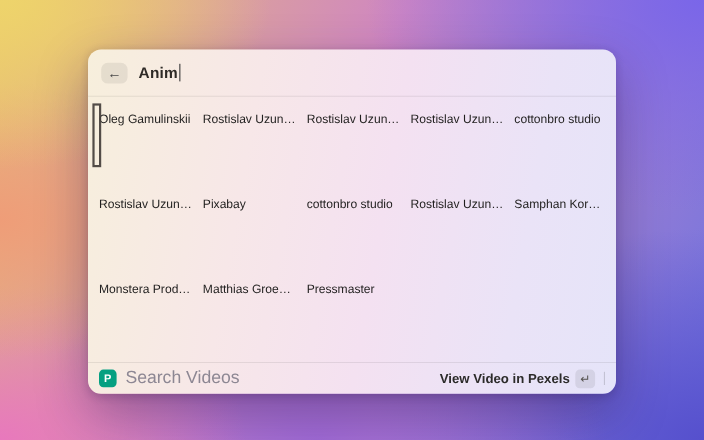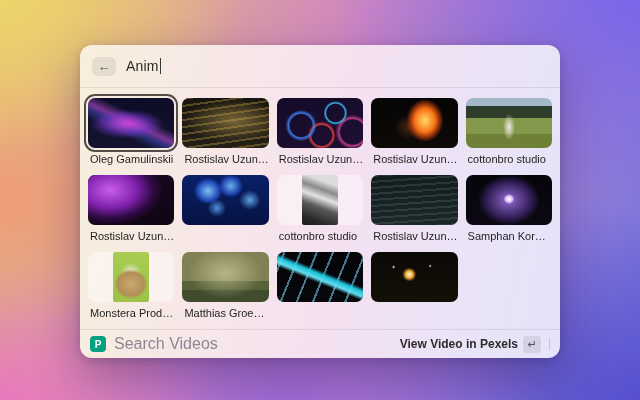--- a/index.html
+++ b/index.html
@@ -23,29 +23,29 @@
     background:linear-gradient(100deg, #f7efdc 0%, #f7e7e8 30%, #f4e1f1 55%, #eae3f7 80%, #e5e4f9 100%);
     box-shadow:0 18px 45px rgba(40,20,70,0.35), 0 2px 8px rgba(40,20,70,0.2);
     display:flex; flex-direction:column;
   }
 
   
   .searchbar { height:43px; flex:0 0 43px; display:flex; align-items:center; gap:10px;
     padding:0 12px; border-bottom:1px solid rgba(0,0,0,0.08); }
   .back-btn { width:24px; height:19px; border-radius:6px; background:rgba(0,0,0,0.07);
     display:flex; align-items:center; justify-content:center; font-size:13px; color:#4a4a4a; cursor:pointer; }
-  .search-text { font-size:14px; font-weight:400; color:#2e2a26; letter-spacing:0.2px; display:flex; align-items:center; }
+  .search-text { font-size:14px; font-weight:700; color:#2e2a26; letter-spacing:0.2px; display:flex; align-items:center; }
   .caret { display:inline-block; width:1.5px; height:16px; background:#3a3a3a; margin-left:1px;
     animation: blink 1.1s steps(1) infinite; }
   @keyframes blink { 50% { opacity:0; } }
 
   
   .grid { flex:1; display:grid; grid-template-columns:repeat(5,1fr);
     grid-auto-rows:69px; column-gap:8px; row-gap:8px; padding:10px 8px 4px 8px; }
-  .cell { display:flex; flex-direction:column; min-width:0; cursor:pointer; }
+  .cell { display:flex; min-width:0; cursor:pointer; }
   .card { height:50px; border-radius:7px; background:rgba(255,255,255,0.42);
     overflow:hidden; position:relative; display:flex; align-items:center; justify-content:center; }
   .cell.selected .card { outline:2px solid rgba(68,62,58,0.92); outline-offset:2px; }
   .thumb { width:100%; height:100%; }
   .thumb.portrait { width:42%; height:100%; border-radius:2px; }
   .author { margin-top:5px; padding-left:2px; font-size:11px; font-weight:500; color:#201f1e;
     white-space:nowrap; overflow:hidden; text-overflow:ellipsis; }
 
   
   .footer { height:29px; flex:0 0 29px; display:flex; align-items:center; gap:8px;
@@ -113,20 +113,21 @@
       <div class="cell">
         <div class="card">
             <div class="thumb" style="background: radial-gradient(75% 85% at 26% 30%, rgb(203, 94, 234), rgb(125, 32, 170) 42%, rgba(62, 12, 92, 0.65) 66%, rgba(0, 0, 0, 0) 82%), linear-gradient(160deg, rgb(27, 8, 34), rgb(14, 5, 19));"></div>
           </div>
         <div class="author">Rostislav Uzunov</div>
       </div>
       <div class="cell">
         <div class="card">
             <div class="thumb" style="background: radial-gradient(20% 32% at 30% 32%, rgb(126, 194, 242), rgba(44, 94, 224, 0.7) 60%, rgba(0, 0, 0, 0) 82%), radial-gradient(17% 28% at 56% 22%, rgb(108, 178, 236), rgba(44, 94, 224, 0.6) 60%, rgba(0, 0, 0, 0) 82%), radial-gradient(15% 24% at 78% 50%, rgb(92, 162, 226), rgba(0, 0, 0, 0) 82%), radial-gradient(13% 22% at 40% 66%, rgb(76, 146, 220), rgba(0, 0, 0, 0) 82%), linear-gradient(rgb(10, 32, 104), rgb(6, 18, 67));"></div>
           </div>
+        <div class="author">Pixabay</div>
       </div>
       <div class="cell">
         <div class="card">
             <div class="thumb portrait" style="background: linear-gradient(200deg, rgb(220, 220, 220) 0px, rgb(220, 220, 220) 18%, rgb(138, 138, 138) 32%, rgb(226, 226, 226) 46%, rgb(90, 90, 90) 62%, rgb(43, 43, 43) 84%, rgb(28, 28, 28) 100%);"></div>
           </div>
         <div class="author">cottonbro studio</div>
       </div>
       <div class="cell">
         <div class="card">
             <div class="thumb" style="background: repeating-linear-gradient(176deg, rgba(125, 155, 155, 0.2) 0px, rgba(125, 155, 155, 0.2) 2px, rgba(0, 0, 0, 0) 2px, rgba(0, 0, 0, 0) 6px), linear-gradient(rgb(18, 28, 29), rgb(27, 39, 40));"></div>
@@ -149,20 +150,21 @@
       <div class="cell">
         <div class="card">
             <div class="thumb" style="background: radial-gradient(52% 62% at 50% 42%, rgba(232, 222, 172, 0.55), rgba(0, 0, 0, 0) 82%), linear-gradient(rgb(127, 129, 84) 0px, rgb(127, 129, 84) 58%, rgb(87, 98, 59) 58%, rgb(87, 98, 59) 76%, rgb(65, 76, 47) 76%, rgb(65, 76, 47) 100%);"></div>
           </div>
         <div class="author">Matthias Groeneveld</div>
       </div>
       <div class="cell">
         <div class="card">
             <div class="thumb" style="background: linear-gradient(22deg, rgba(0, 0, 0, 0) 42%, rgba(103, 232, 249, 0.95) 47%, rgba(34, 211, 238, 0.9) 53%, rgba(0, 0, 0, 0) 58%), repeating-linear-gradient(112deg, rgba(0, 0, 0, 0) 0px, rgba(0, 0, 0, 0) 6px, rgba(125, 211, 252, 0.55) 6px, rgba(125, 211, 252, 0.55) 8px, rgba(0, 0, 0, 0) 8px, rgba(0, 0, 0, 0) 15px), linear-gradient(rgb(5, 5, 8), rgb(7, 7, 12));"></div>
           </div>
+        <div class="author">Pressmaster</div>
       </div>
       <div class="cell">
         <div class="card">
             <div class="thumb" style="background: radial-gradient(10% 17% at 44% 45%, rgb(255, 248, 210), rgb(242, 177, 68) 40%, rgba(202, 122, 32, 0.55) 64%, rgba(0, 0, 0, 0) 80%), radial-gradient(2% 4% at 26% 30%, rgb(255, 255, 255), rgba(0, 0, 0, 0) 90%), radial-gradient(2% 4% at 68% 28%, rgb(221, 221, 221), rgba(0, 0, 0, 0) 90%), linear-gradient(rgb(11, 9, 6), rgb(19, 16, 7));"></div>
           </div>
       </div>
     </div>
 
     <div class="footer">
       <div class="pexels-icon" style="background: rgb(5, 160, 129);">P</div>

